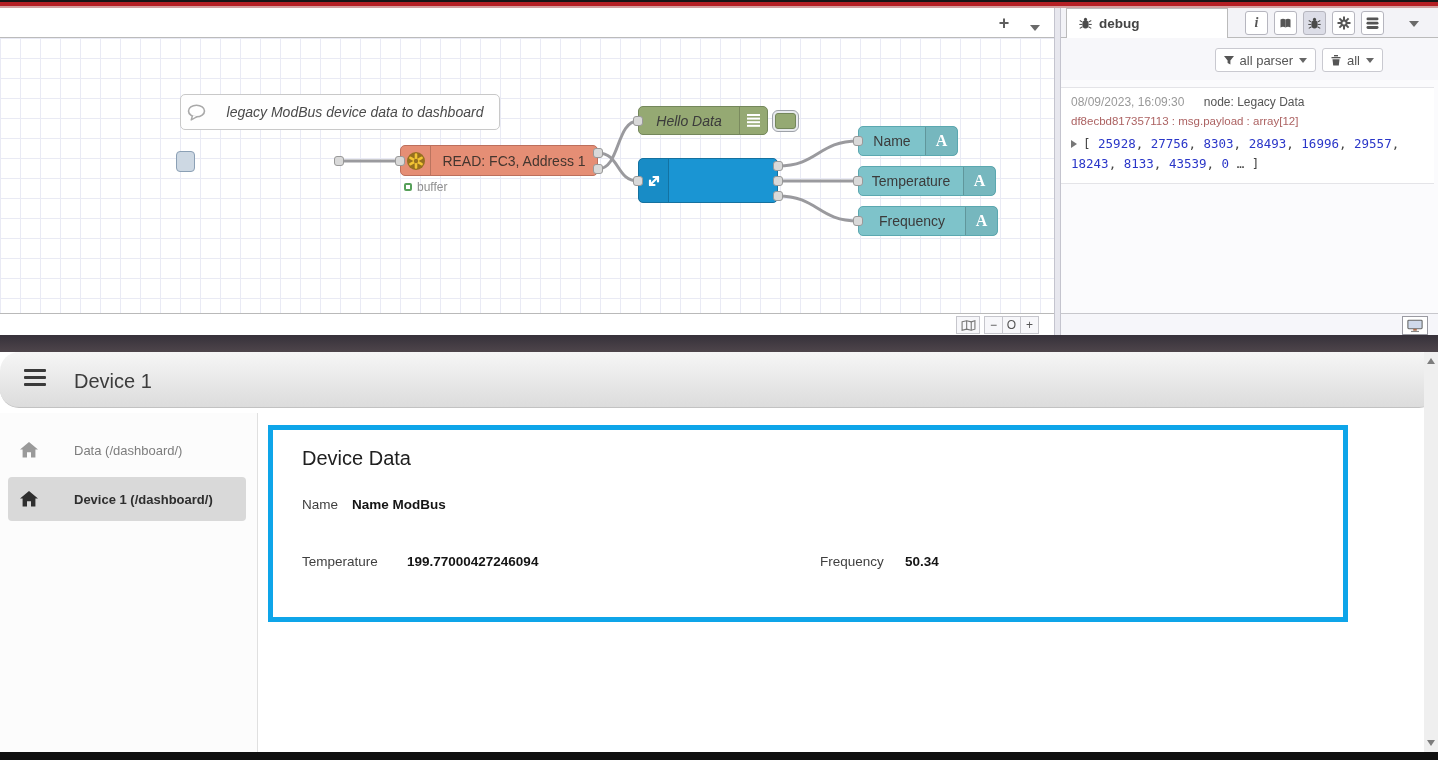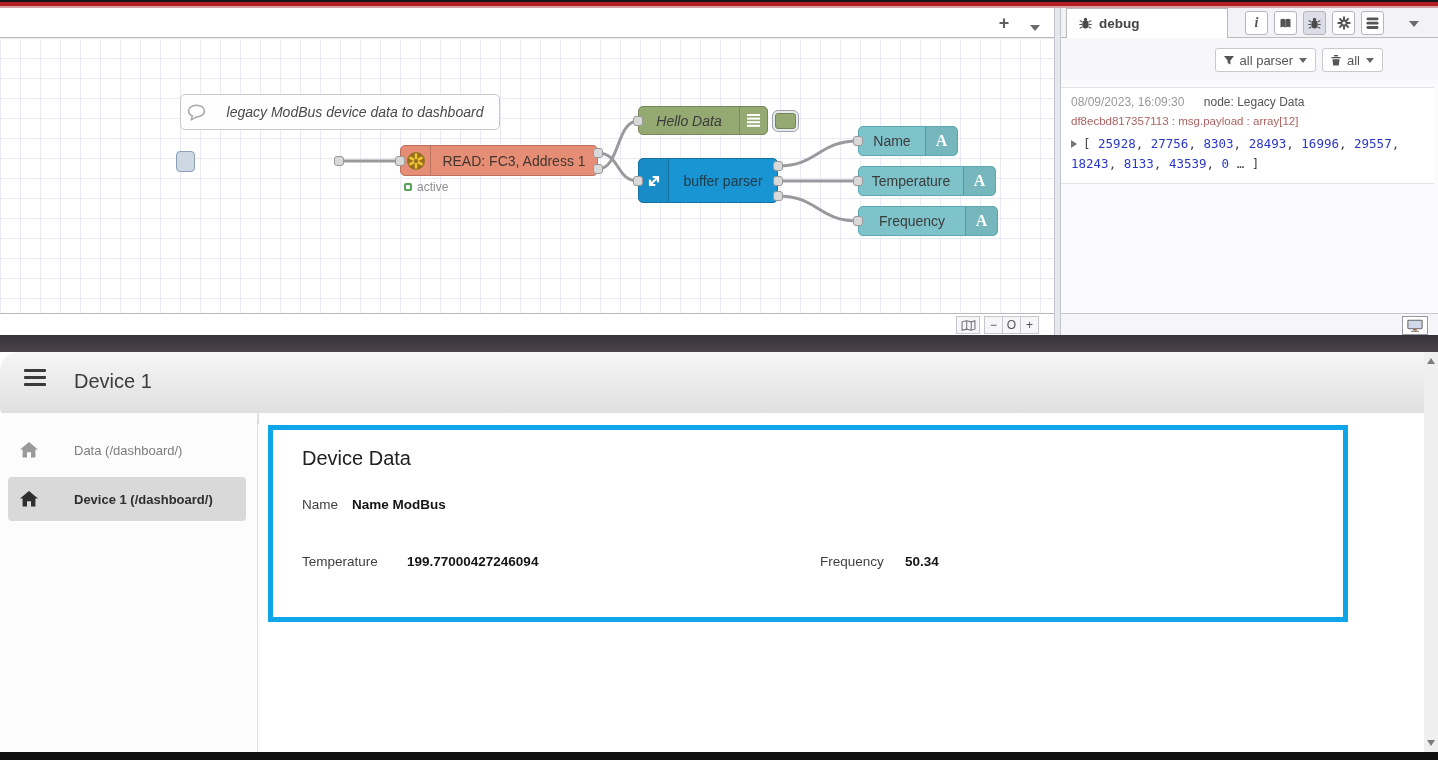--- a/index.html
+++ b/index.html
@@ -75,21 +75,21 @@
   .dbg-payload { margin-top:7px; font-family:"DejaVu Sans Mono", monospace; font-size:12.5px; color:#444; line-height:1.6; }
   .dbg-num { color:#2a36c8; }
   .tri-r { display:inline-block; width:0; height:0; border-top:4px solid transparent; border-bottom:4px solid transparent;
            border-left:6px solid #777; margin-right:6px; }
   .sb-footer { position:absolute; left:0; top:305px; width:377px; height:22px; background:#f6f6fa; border-top:1px solid #c7c7cc; }
   .sb-popout { position:absolute; right:10px; top:2px; width:26px; height:19px; border:1px solid #9a9aa2; background:#fff;
                display:flex; align-items:center; justify-content:center; }
 
   
   .darkbar { left:0; top:335px; width:1438px; height:17px; background:linear-gradient(#36313a, #4e454b); }
-  .dash-header { left:0; top:352px; width:1438px; height:72px; background:linear-gradient(#f6f6f6, #dcdcdc); border-bottom:1px solid #c2c2c2;border-radius:19px; }
+  .dash-header { left:0; top:352px; width:1438px; height:56px; background:linear-gradient(#f6f6f6, #dcdcdc); border-bottom:1px solid #c2c2c2;border-radius:19px; }
   .burger { position:absolute; left:24px; top:17px; width:22px; height:17px; display:flex; flex-direction:column; justify-content:space-between; cursor:pointer; }
   .burger div { height:3px; background:#3a3a3a; border-radius:1px; }
   .dash-title { position:absolute; left:74px; top:18px; font-size:20px; color:#3c3c3c; }
 
   .dash-side { left:0; top:413px; width:258px; height:339px; background:#fcfcfc; border-right:1px solid #e0e0e0; }
   .side-item { position:absolute; left:8px; width:238px; display:flex; align-items:center; gap:36px; padding-left:12px; border-radius:4px; cursor:pointer; }
   .side-item .lbl { font-size:13px; }
   .dash-main { left:259px; top:413px; width:1165px; height:339px; background:#fff; }
 
   .card { position:absolute; left:9px; top:12px; width:1080px; height:197px; background:#fff; border:5px solid #0ea5e9; }
@@ -151,21 +151,21 @@
               <line x1="4.4" y1="6.8" x2="15.6" y2="13.2"></line>
               <line x1="4.4" y1="13.2" x2="15.6" y2="6.8"></line>
             </g>
             <circle cx="10" cy="10" r="2.2" fill="#96701f"></circle>
           </svg>
       </div>
       <div class="nlbl" style="color:#44362f;text-align:center;">READ: FC3, Address 1</div>
     </div>
     <div class="abs status">
       <div class="status-ring"></div>
-      <div class="status-txt">active</div>
+      <div class="status-txt">buffer</div>
     </div>
 
     <div class="node n-debug" style="left:638px;top:68px;width:130px;height:29px;">
       <div class="nlbl italic">Hello Data</div>
       <div class="icell ic-div-l" style="width:28px;">
         <svg width="13" height="13" viewBox="0 0 13 13" fill="#fff">
             <rect x="0" y="0" width="13" height="2"></rect>
             <rect x="0" y="3.6" width="13" height="2"></rect>
             <rect x="0" y="7.2" width="13" height="2"></rect>
             <rect x="0" y="10.8" width="13" height="2"></rect>
@@ -177,21 +177,20 @@
       </div>
 
     <div class="node n-parser" style="left:638px;top:120px;width:140px;height:45px;">
       <div class="icell ic-div-r ic-shade">
         <svg width="16" height="16" viewBox="0 0 16 16" fill="none" stroke="#fff" stroke-width="2.2" stroke-linecap="round">
             <path d="M4 12 L12 4"></path>
             <path d="M12 4 h-4.5 M12 4 v4.5"></path>
             <path d="M4 12 h4.5 M4 12 v-4.5"></path>
           </svg>
       </div>
-      <div class="nlbl" style="color:#203a48;">buffer parser</div>
     </div>
 
     <div class="node n-ui" style="left:858px;top:88px;width:100px;height:30px;">
       <div class="nlbl">Name</div>
       <div class="icell ic-div-l ic-shade serifA" style="width:32px;">A</div>
     </div>
     <div class="node n-ui" style="left:858px;top:128px;width:138px;height:30px;">
       <div class="nlbl">Temperature</div>
       <div class="icell ic-div-l ic-shade serifA" style="width:32px;">A</div>
     </div>

